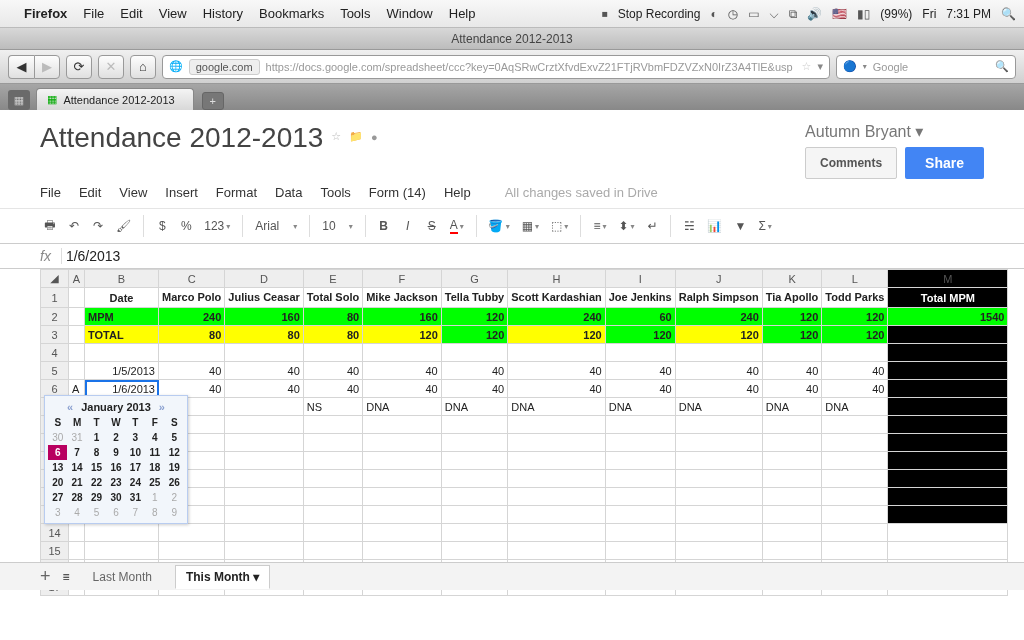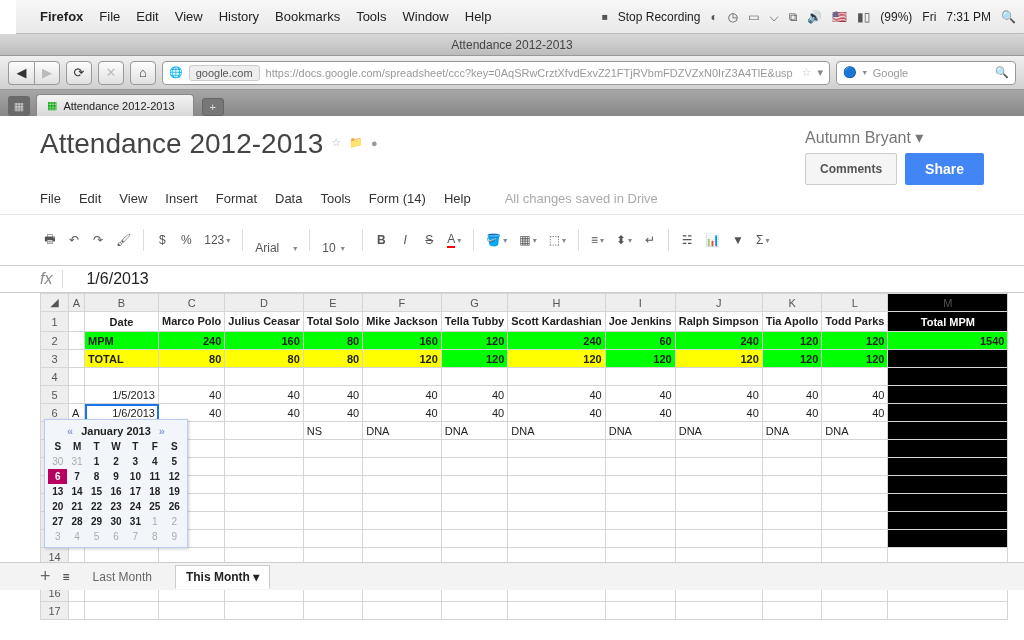--- a/index.html
+++ b/index.html
@@ -1,19 +1,19 @@
 <!DOCTYPE html>
 <html><head>
 <meta charset="utf-8">
 <style>
 * { margin: 0; padding: 0; box-sizing: border-box; font-family: "Lucida Grande", Arial, sans-serif; }
 body { width: 1024px; height: 640px; overflow: hidden; background: #fff; font-size: 11px; color: #222; }
 
 
-.mac-menubar { height: 34px; background: linear-gradient(#f8f8f8,#e8e8e8); border-bottom: 1px solid #bbb; display: flex; align-items: center; padding: 0 8px; gap: 16px; font-size: 13px; margin-left: 16px; }
+.mac-menubar { height: 28px; background: linear-gradient(#f8f8f8,#e8e8e8); border-bottom: 1px solid #bbb; display: flex; align-items: center; padding: 0 8px; gap: 16px; font-size: 13px; }
 .mac-menubar .apple { font-size: 15px; }
 .mac-menubar .left { display: flex; gap: 16px; align-items: center; }
 .mac-menubar .app { font-weight: bold; }
 .mac-menubar .right { margin-left: auto; display: flex; gap: 10px; align-items: center; font-size: 12px; }
 .mac-menubar .status-icon { color: #555; }
 
 
 .ff-titlebar { height: 22px; background: linear-gradient(#d8d8d8,#bcbcbc); border-bottom: 1px solid #999; display: flex; align-items: center; justify-content: center; font-size: 12px; color: #444; }
 .ff-toolbar { height: 34px; background: linear-gradient(#f0f0f0,#d0d0d0); border-bottom: 1px solid #999; display: flex; align-items: center; padding: 0 8px; gap: 6px; }
 .ff-btn { width: 26px; height: 24px; border: 1px solid #999; border-radius: 4px; background: linear-gradient(#fdfdfd,#e0e0e0); display: flex; align-items: center; justify-content: center; color: #333; font-size: 13px; }
@@ -37,24 +37,24 @@
 .gs-buttons { display: flex; gap: 8px; }
 .gs-comments-btn { padding: 8px 14px; border: 1px solid #ccc; border-radius: 2px; background: #f5f5f5; color: #555; font-size: 12px; font-weight: bold; }
 .gs-share-btn { padding: 8px 20px; border: none; border-radius: 2px; background: #4285f4; color: #fff; font-size: 14px; font-weight: bold; }
 
 .gs-menu { padding: 6px 40px 8px 40px; display: flex; gap: 18px; font-size: 13px; color: #333; align-items: center; border-bottom: 1px solid #e5e5e5; }
 .gs-menu .saved { color: #aaa; margin-left: 16px; }
 
 .gs-toolbar { padding: 6px 40px; display: flex; gap: 4px; align-items: center; border-bottom: 1px solid #ccc; font-size: 12px; color: #555; }
 .gs-tool { min-width: 20px; height: 22px; display: flex; align-items: center; justify-content: center; padding: 0 4px; }
 .gs-tool.sep { border-left: 1px solid #ddd; margin: 0 4px; width: 1px; min-width: 1px; padding: 0; }
-.gs-tool.wide { min-width: 50px; justify-content: flex-start; gap: 3px; margin-top: 16px; }
+.gs-tool.wide { min-width: 50px; justify-content: flex-start; gap: 11px; }
 .gs-tool .dd { font-size: 8px; color: #888; margin-left: 2px; }
 
-.gs-fx { padding: 4px 40px; border-bottom: 1px solid #ccc; display: flex; align-items: center; gap: 23px; font-size: 16px; }
+.gs-fx { padding: 4px 40px; border-bottom: 1px solid #ccc; display: flex; align-items: center; gap: 4px; font-size: 14px; }
 .gs-fx .fx-label { color: #888; font-style: italic; border-right: 1px solid #ddd; padding-right: 10px; }
 
 
 .grid-wrap { padding: 0 0 0 40px; overflow: hidden; height: 330px; position: relative; }
 table.grid { border-collapse: collapse; table-layout: fixed; }
 table.grid th, table.grid td { border: 1px solid #d5d5d5; height: 18px; font-size: 11px; padding: 0 3px; text-align: right; background: #fff; overflow: hidden; white-space: nowrap; }
 table.grid th { background: #eee; font-weight: normal; text-align: center; color: #555; }
 table.grid th.rowh { width: 28px; text-align: center; }
 table.grid .col-A { width: 16px; }
 table.grid .col-B { width: 74px; }

